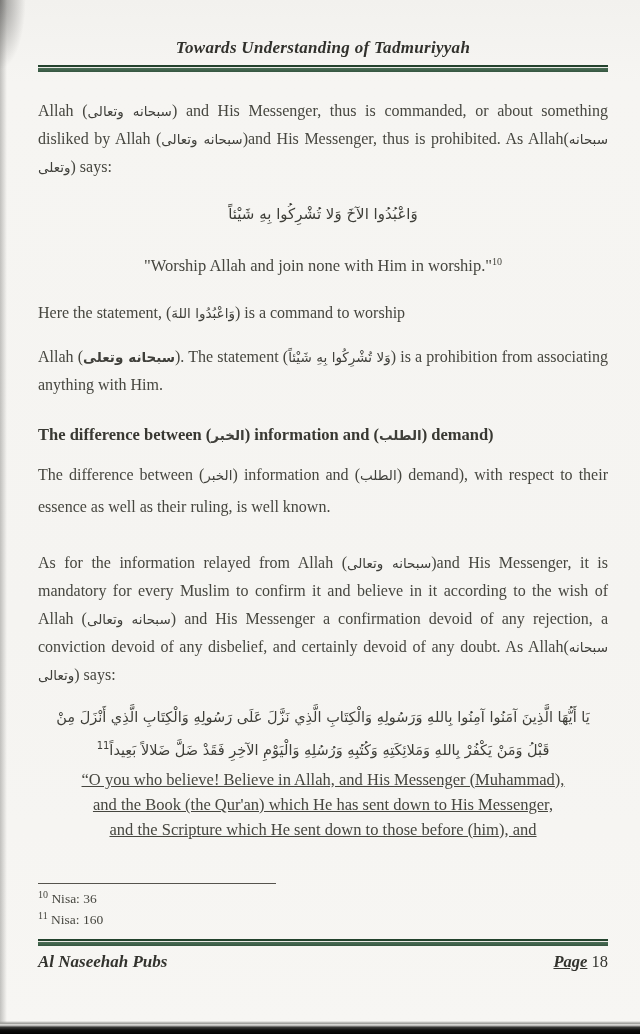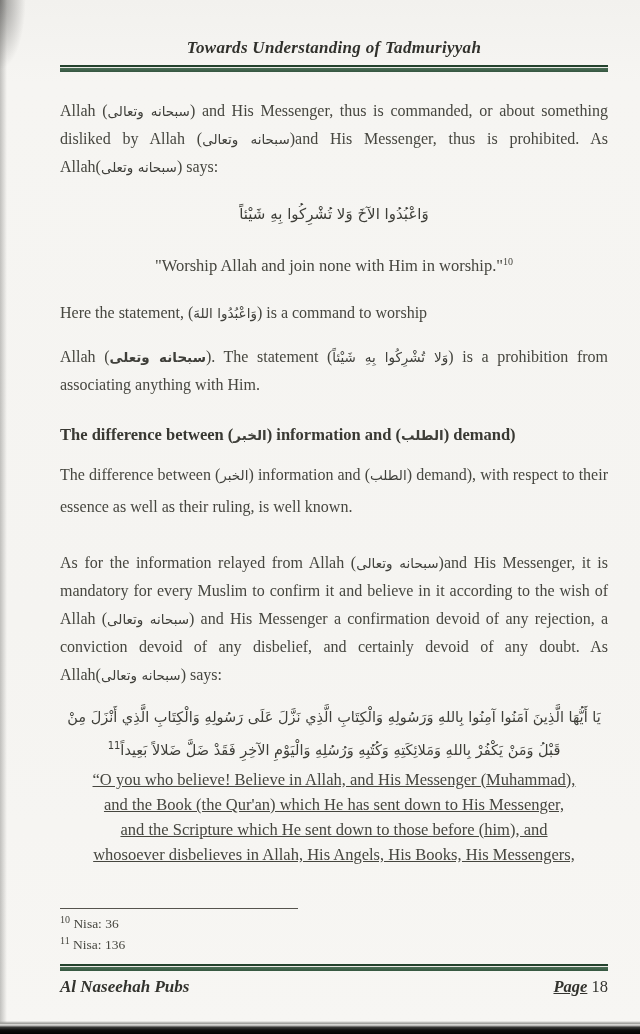--- a/index.html
+++ b/index.html
@@ -24,21 +24,21 @@
     pointer-events:none;
   }
   .edge-bottom{
     position:absolute;left:0;right:0;bottom:0;height:13px;
     background:linear-gradient(to bottom,
       rgba(245,244,241,0) 0%,
       #9a9a96 18%, #e9e8e5 30%,
       #3a3a38 48%, #0d0d0c 70%, #000 100%);
     pointer-events:none;
   }
-  .content{padding:38px 32px 0 60px;border-radius:29px;}
+  .content{padding:38px 32px 0 38px;border-radius:29px;}
   .page-title{
     text-align:center;
     font-weight:bold;font-style:italic;
     font-size:17px;letter-spacing:.3px;
     color:#31312c;
     margin:6px 0 7px 0;
   }
   .grule{margin:0;}
   .grule .thin{height:2px;background:#23422d;}
   .grule .gap{height:1px;background:#e9e8e4;}
@@ -138,30 +138,29 @@
 
     <div class="verse" style="margin-top:12px;font-size:14.5px;">
       <div>يَا أَيُّهَا الَّذِينَ آمَنُوا آمِنُوا بِاللهِ وَرَسُولِهِ وَالْكِتَابِ الَّذِي نَزَّلَ عَلَى رَسُولِهِ وَالْكِتَابِ الَّذِي أَنْزَلَ مِنْ</div>
       <div><span>قَبْلُ وَمَنْ يَكْفُرْ بِاللهِ وَمَلائِكَتِهِ وَكُتُبِهِ وَرُسُلِهِ وَالْيَوْمِ الآخِرِ فَقَدْ ضَلَّ ضَلالاً بَعِيداً</span><span class="sup">11</span></div>
     </div>
 
     <div class="centered-quote" style="text-decoration:underline;">
       <div>“O you who believe! Believe in Allah, and His Messenger (Muhammad),</div>
       <div>and the Book (the Qur'an) which He has sent down to His Messenger,</div>
       <div>and the Scripture which He sent down to those before (him), and</div>
-      <div>whosoever disbelieves in Allah, His Angels, His Books, His Messengers,</div>
     </div>
 
     <div class="fnsep" style="margin-top:41px;"></div>
 
     <div class="footnote" style="margin-top:4px;">
       <span class="sup">10</span> <span>Nisa: 36</span>
     </div>
     <div class="footnote">
-      <span class="sup">11</span> <span>Nisa: 136</span>
+      <span class="sup">11</span> <span>Nisa: 160</span>
     </div>
 
     <div class="grule" style="margin-top:9px;">
       <div class="thin"></div>
       <div class="gap"></div>
       <div class="thick"></div>
     </div>
 
     <div class="footer-row">
       <span class="footer-pub">Al Naseehah Pubs</span>

